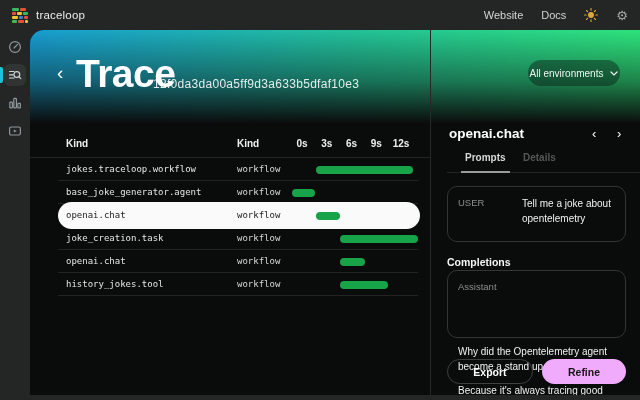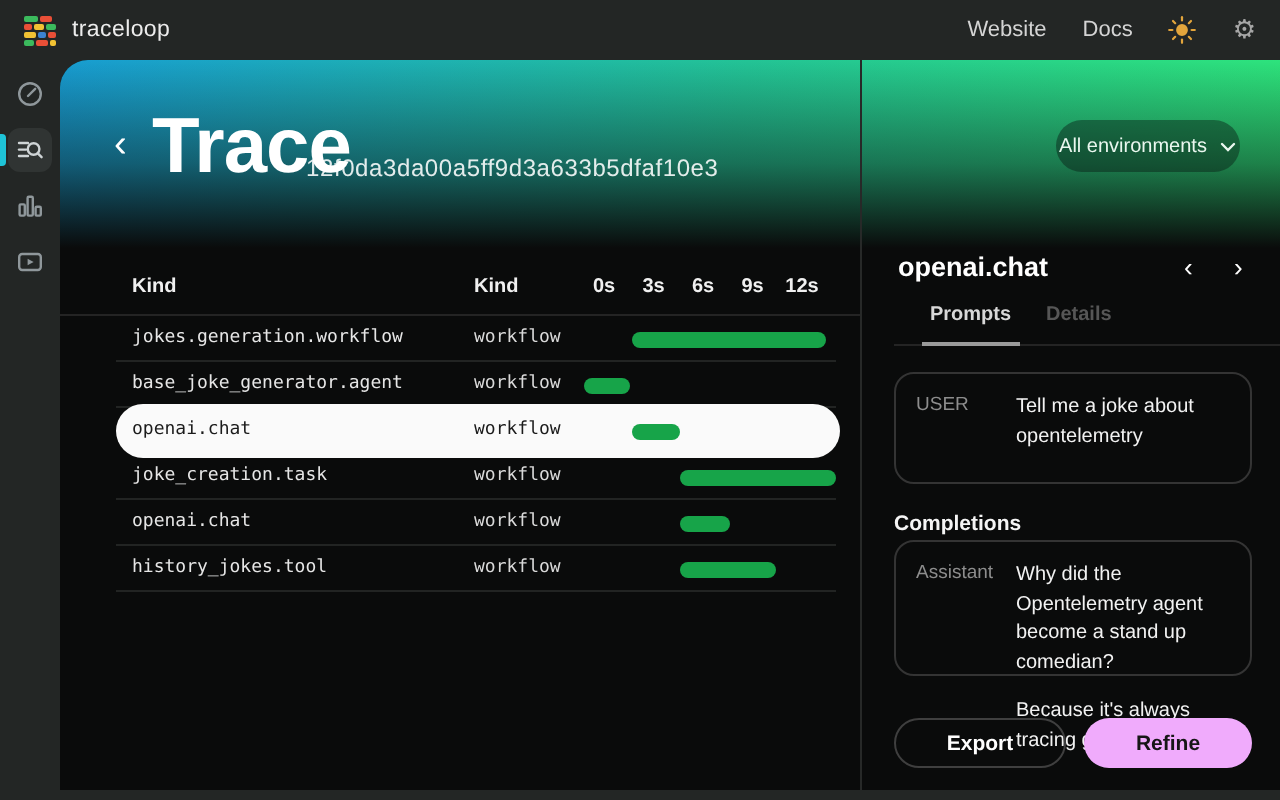--- a/index.html
+++ b/index.html
@@ -59,23 +59,23 @@
   
   .detail{position:absolute;left:400px;top:0;bottom:0;width:209px;border-left:1px solid #272928;}
   .d-title{position:absolute;left:18px;top:96px;font-size:13.5px;font-weight:700;color:#fff;}
   .d-prev,.d-next{position:absolute;top:96px;font-size:13px;color:#fff;cursor:pointer;line-height:15px;}
   .d-prev{left:161px;} .d-next{left:186px;}
   .tabs{position:absolute;left:16px;right:0;top:122px;height:20px;border-bottom:1px solid #242424;}
   .tab{position:absolute;top:0;height:19px;font-size:10px;font-weight:700;cursor:pointer;}
   .tab.active{left:14px;color:#d8d8d8;border-bottom:2px solid #9a9a9a;padding:0 4px;}
   .tab.inactive{left:74px;color:#565656;padding:0 2px;}
   .msg-box{position:absolute;left:16px;width:157px;border:1px solid #343434;border-radius:10px;
-           padding:10px;display:flex;gap:10px;box-sizing:content-box;}
+           padding:10px;display:flex;gap:24px;box-sizing:content-box;}
   .user-box{top:156px;height:34px;}
-  .asst-box{top:240px;height:46px;}
+  .asst-box{top:240px;height:46px;flex-direction:column;}
   .role{width:40px;flex:0 0 40px;font-size:9.5px;color:#8d8d8d;}
   .msg{flex:1;font-size:10px;color:#f2f2f2;line-height:1.45;}
   .msg p{margin:0 0 10px 0;} .msg p:last-child{margin:0;}
   .comp-head{position:absolute;left:16px;top:226px;font-size:10.5px;font-weight:700;color:#f5f5f5;}
   .btn-row{position:absolute;left:16px;right:14px;top:329px;display:flex;gap:9px;}
   .btn{flex:1;height:25px;border-radius:13px;display:flex;align-items:center;justify-content:center;
        font-size:10.5px;font-weight:700;cursor:pointer;box-sizing:border-box;}
   .btn-export{border:1px solid #3f3f3f;color:#fff;background:transparent;}
   .btn-refine{background:#f0abfc;color:#161616;}
 
@@ -187,21 +187,21 @@
         <span class="th-kind">Kind</span>
         <span></span>
       <span class="tick" style="left: 272px;">0s</span>
           <span class="tick" style="left: 296.75px;">3s</span>
           <span class="tick" style="left: 321.5px;">6s</span>
           <span class="tick" style="left: 346.25px;">9s</span>
           <span class="tick" style="left: 371px;">12s</span>
         </div>
       <div>
           <div class="trow">
-            <span class="tname">jokes.generation.workflow</span>
+            <span class="tname">jokes.traceloop.workflow</span>
             <span class="tkind">workflow</span>
             <span class="tbar" style="left: 286px; width: 97px; background: rgb(23, 164, 73);"></span>
           </div>
           <div class="trow">
             <span class="tname">base_joke_generator.agent</span>
             <span class="tkind">workflow</span>
             <span class="tbar" style="left: 262px; width: 23px; background: rgb(23, 164, 73);"></span>
           </div>
           <div class="trow selected">
             <span class="tname">openai.chat</span>

